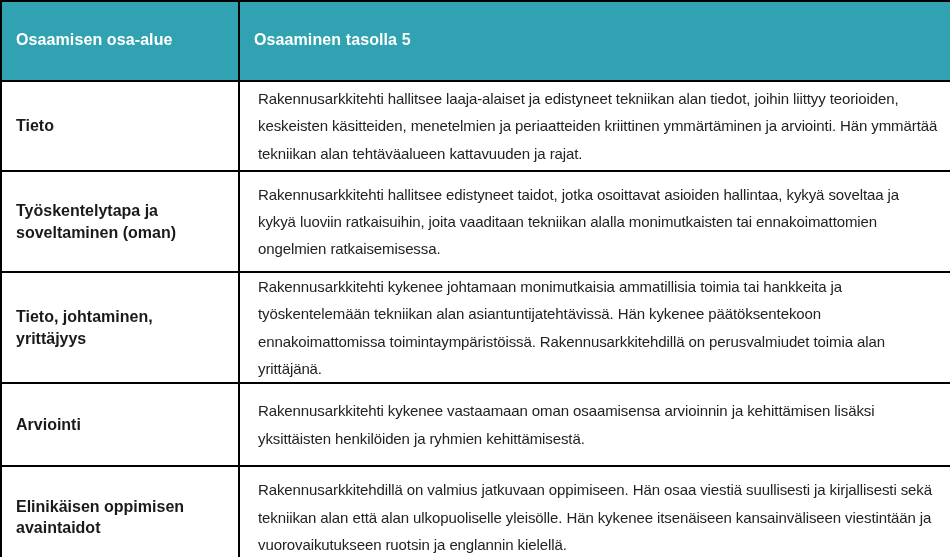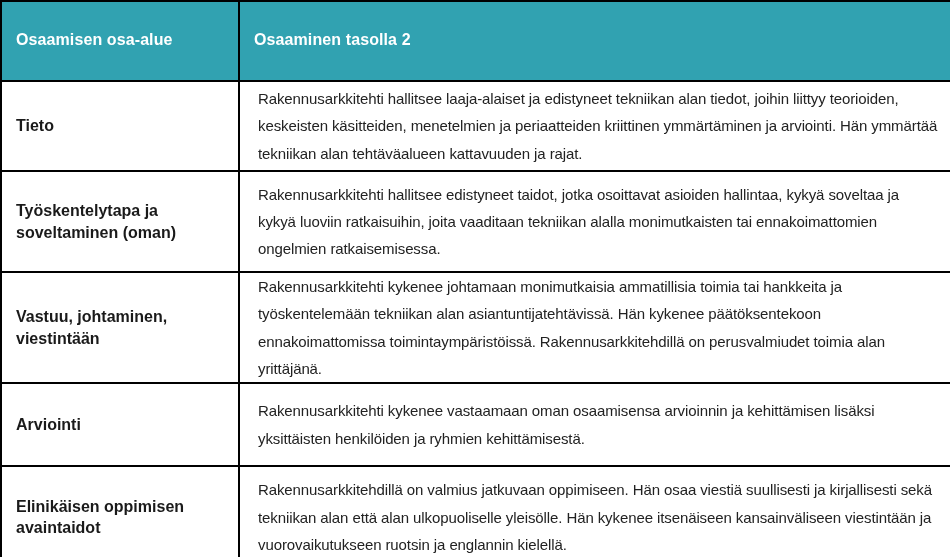--- a/index.html
+++ b/index.html
@@ -57,34 +57,34 @@
 <body>
 
 <table class="competence-table">
   <colgroup>
     <col class="col-area">
     <col class="col-desc">
   </colgroup>
   <thead>
     <tr class="header-row">
       <th>Osaamisen osa-alue</th>
-      <th>Osaaminen tasolla 2</th>
+      <th>Osaaminen tasolla 5</th>
     </tr>
   </thead>
   <tbody>
     <tr class="row-1">
       <td class="area-cell">Tieto</td>
       <td class="desc-cell">Rakennusarkkitehti hallitsee laaja-alaiset ja edistyneet tekniikan alan tiedot, joihin liittyy teorioiden, keskeisten käsitteiden, menetelmien ja periaatteiden kriittinen ymmärtäminen ja arviointi. Hän ymmärtää tekniikan alan tehtäväalueen kattavuuden ja rajat.</td>
     </tr>
     <tr class="row-2">
       <td class="area-cell">Työskentelytapa ja soveltaminen (oman)</td>
       <td class="desc-cell">Rakennusarkkitehti hallitsee edistyneet taidot, jotka osoittavat asioiden hallintaa, kykyä soveltaa ja kykyä luoviin ratkaisuihin, joita vaaditaan tekniikan alalla monimutkaisten tai ennakoimattomien ongelmien ratkaisemisessa.</td>
     </tr>
     <tr class="row-3">
-      <td class="area-cell">Vastuu, johtaminen, viestintään</td>
+      <td class="area-cell">Tieto, johtaminen, yrittäjyys</td>
       <td class="desc-cell">Rakennusarkkitehti kykenee johtamaan monimutkaisia ammatillisia toimia tai hankkeita ja työskentelemään tekniikan alan asiantuntijatehtävissä. Hän kykenee päätöksentekoon ennakoimattomissa toimintaympäristöissä. Rakennusarkkitehdillä on perusvalmiudet toimia alan yrittäjänä.</td>
     </tr>
     <tr class="row-4">
       <td class="area-cell">Arviointi</td>
       <td class="desc-cell">Rakennusarkkitehti kykenee vastaamaan oman osaamisensa arvioinnin ja kehittämisen lisäksi yksittäisten henkilöiden ja ryhmien kehittämisestä.</td>
     </tr>
     <tr class="row-5">
       <td class="area-cell">Elinikäisen oppimisen avaintaidot</td>
       <td class="desc-cell">Rakennusarkkitehdillä on valmius jatkuvaan oppimiseen. Hän osaa viestiä suullisesti ja kirjallisesti sekä tekniikan alan että alan ulkopuoliselle yleisölle. Hän kykenee itsenäiseen kansainväliseen viestintään ja vuorovaikutukseen ruotsin ja englannin kielellä.</td>
     </tr>

